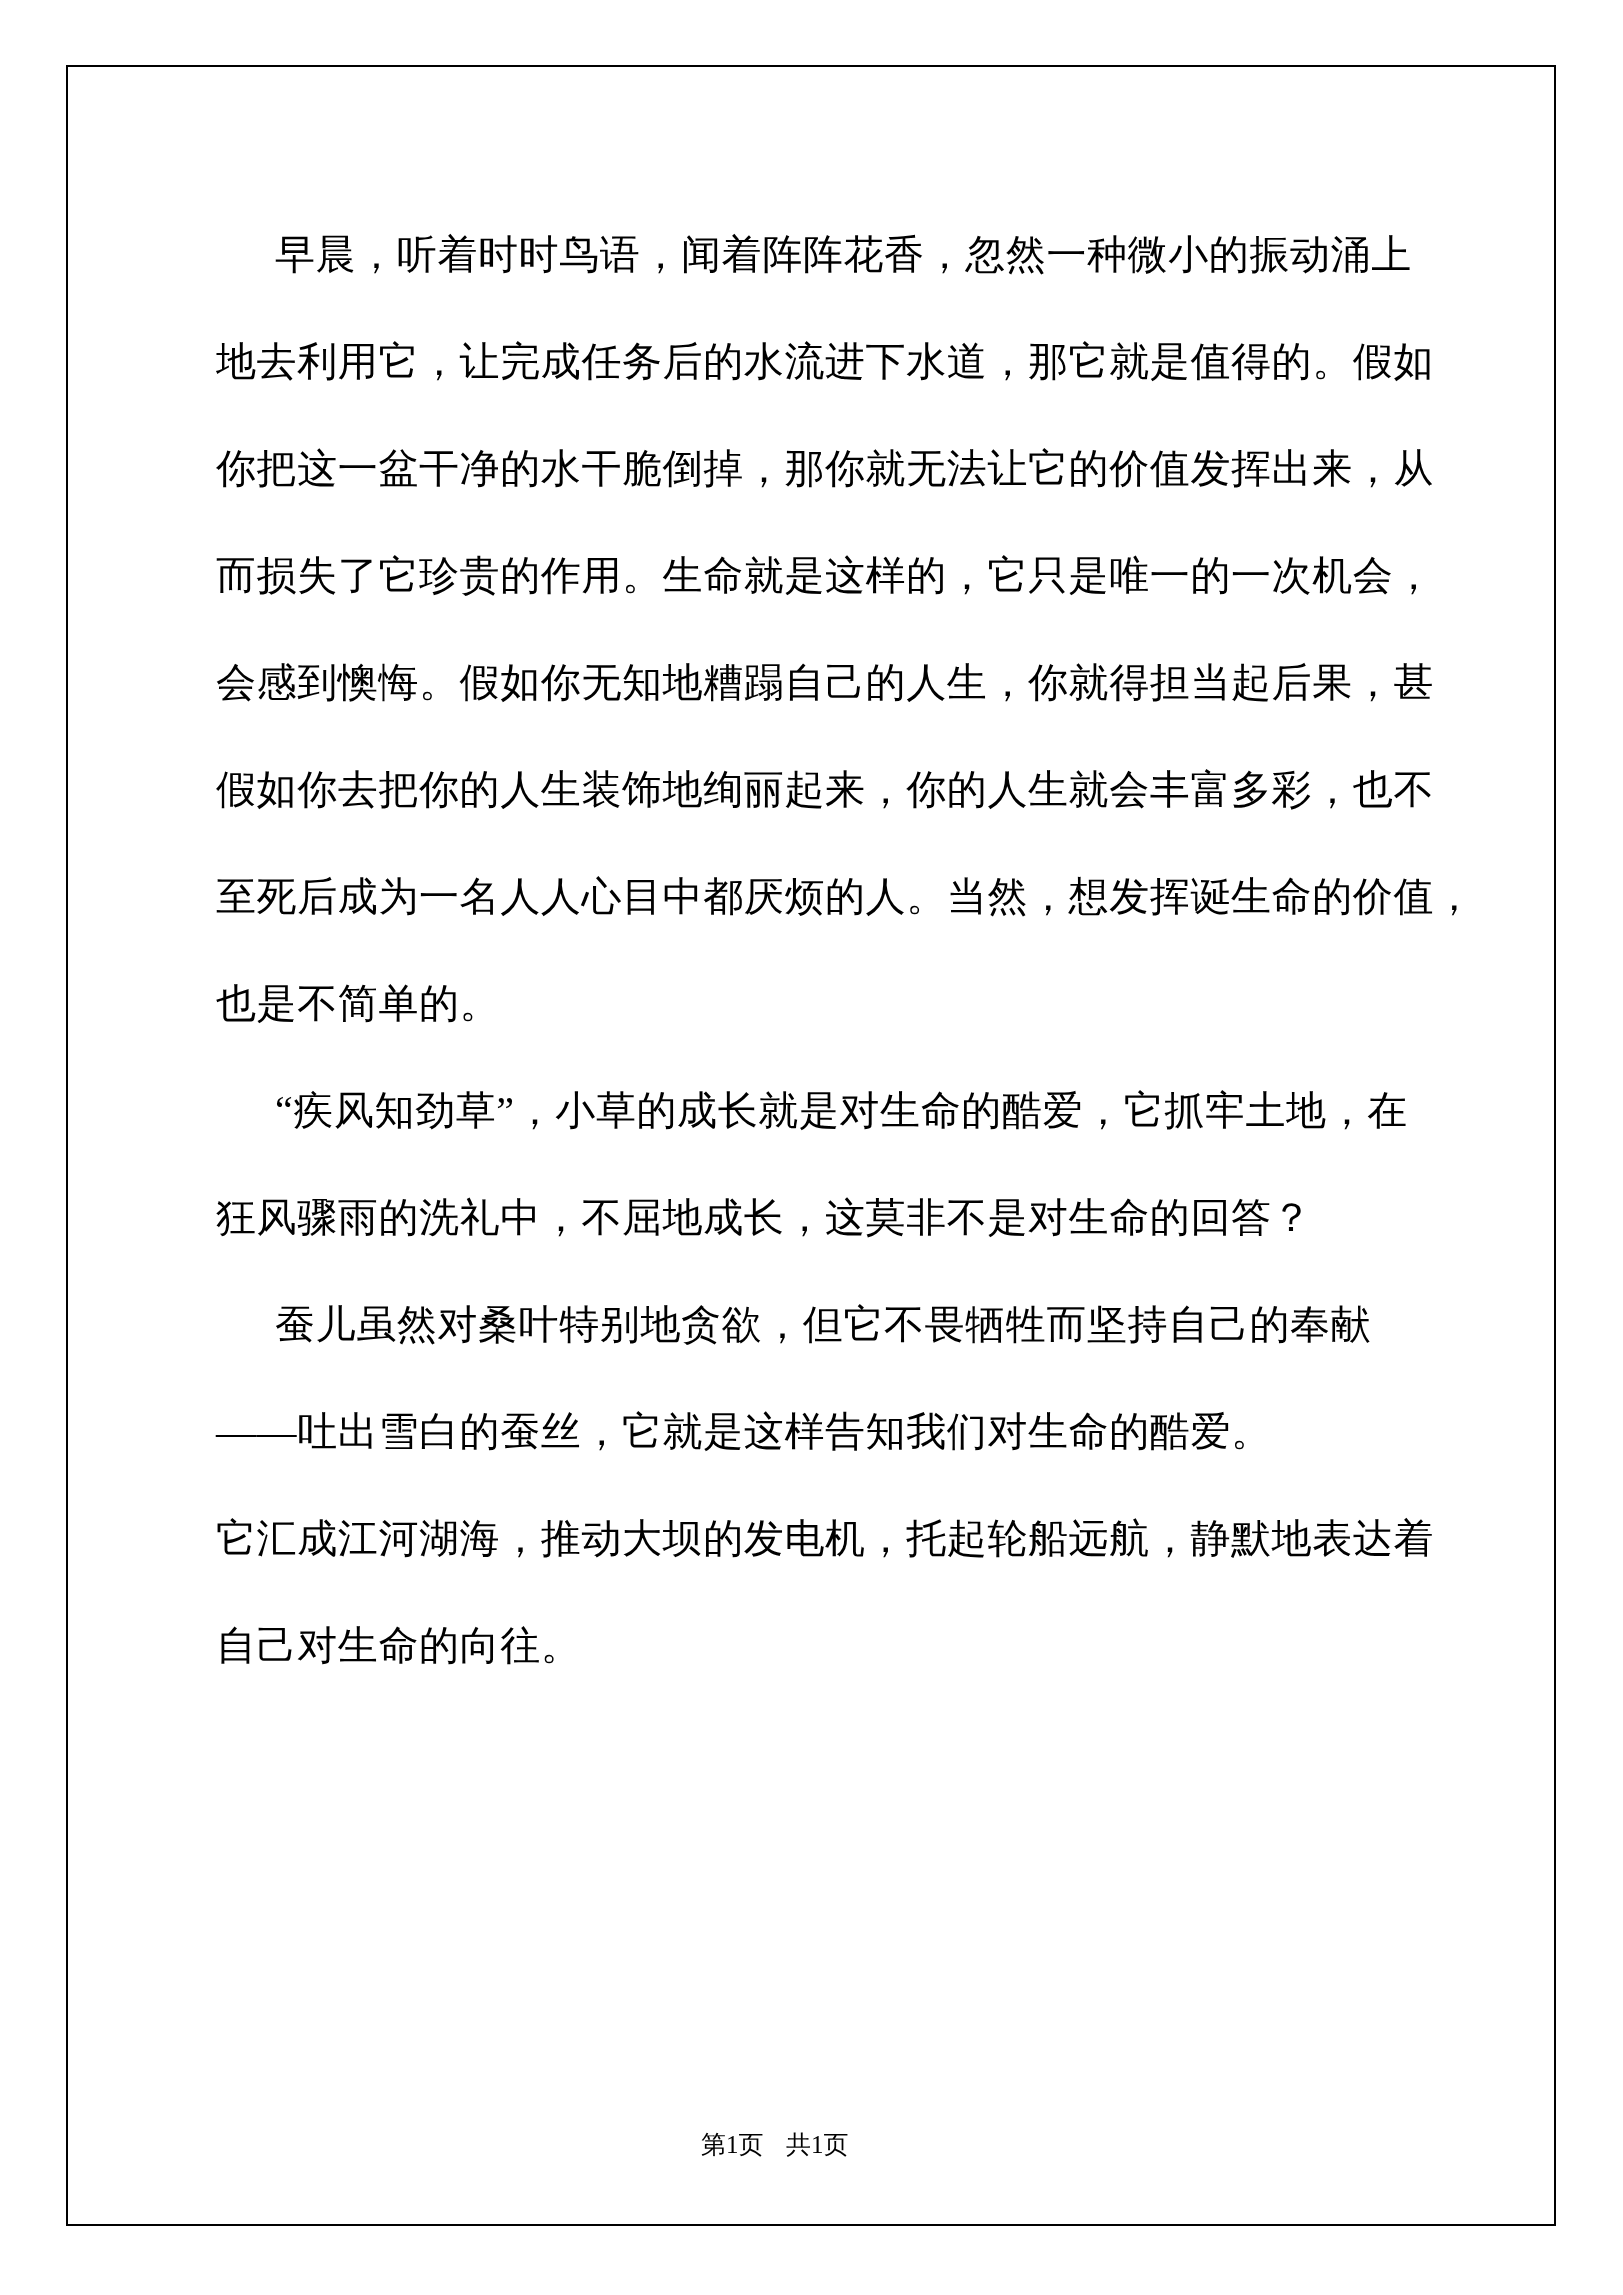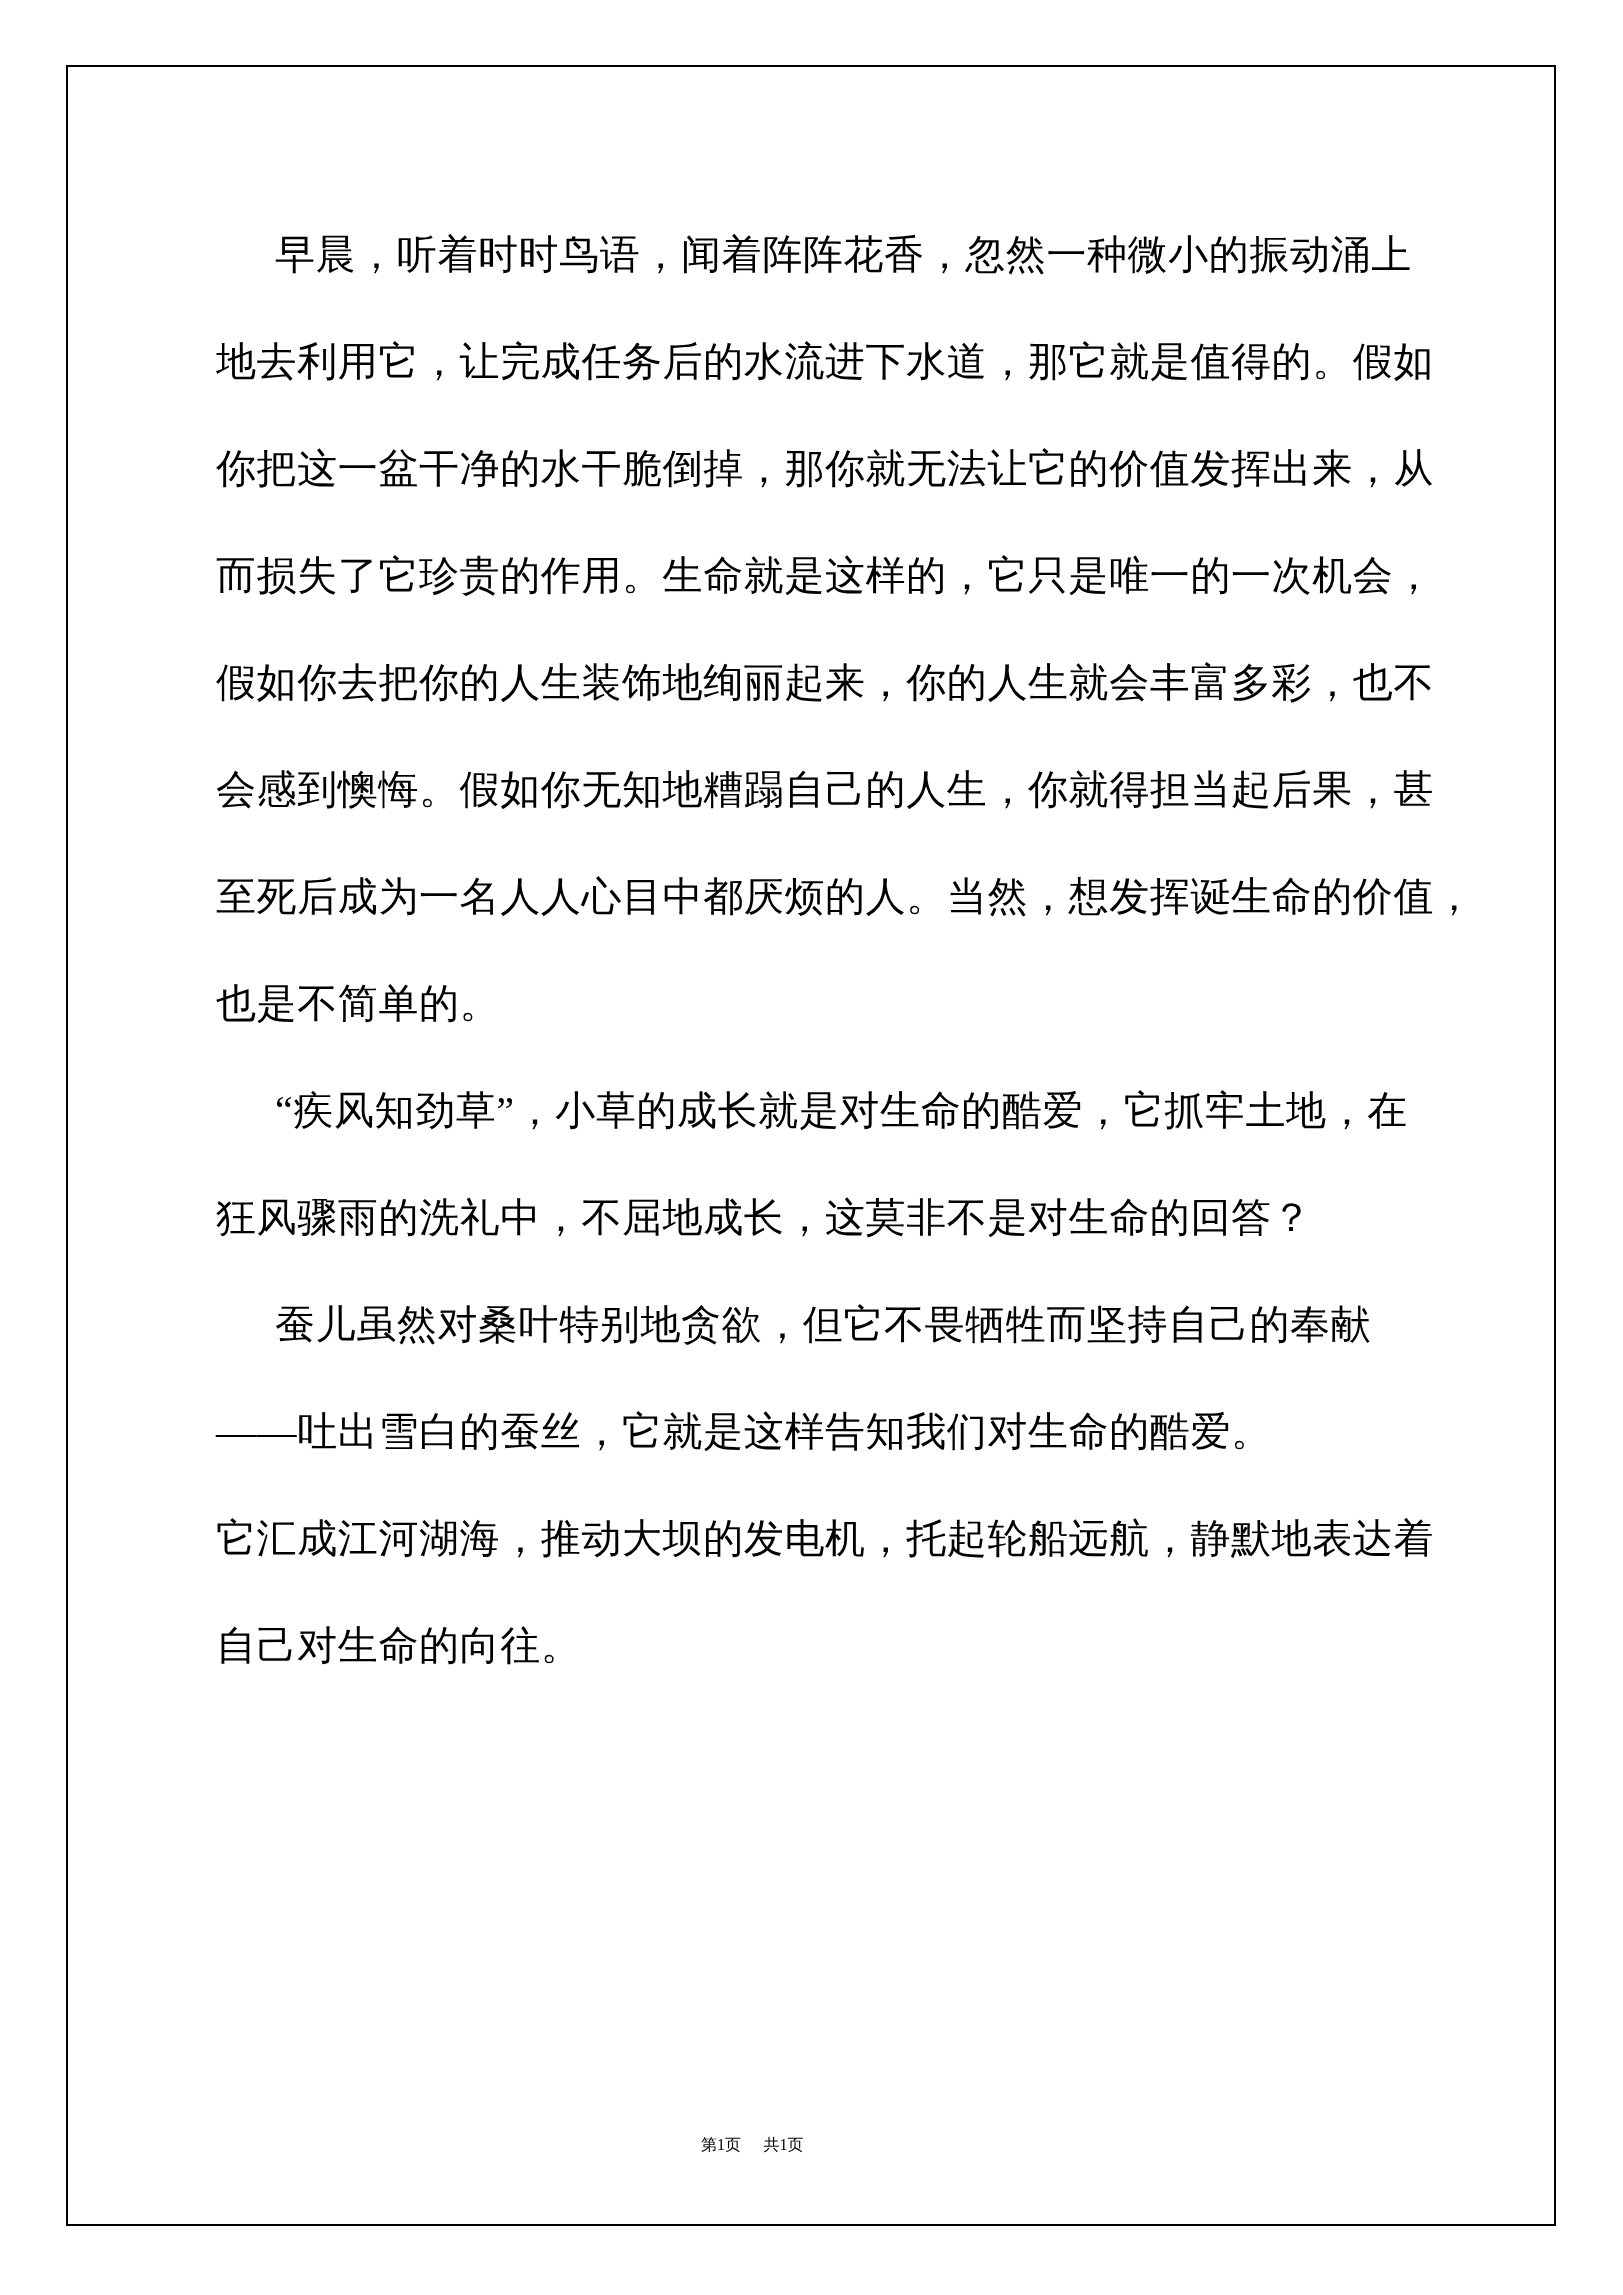--- a/index.html
+++ b/index.html
@@ -37,43 +37,43 @@
     white-space: nowrap;
     letter-spacing: 0.6px;
   }
   .line.indent {
     padding-left: 59px;
   }
   .footer {
     position: absolute;
     left: 701px;
     top: 2129px;
-    font-size: 16px;
+    font-size: 25px;
     line-height: 31px;
     font-style: normal;
     white-space: nowrap;
   }
   .footer .gap {
     display: inline-block;
     width: 22.4px;
   }
 </style>
 </head>
 <body>
 
 <div class="page">
   <div class="frame"></div>
 
   <div class="text-block" id="body-text">
       <div class="line indent">早晨，听着时时鸟语，闻着阵阵花香，忽然一种微小的振动涌上</div>
       <div class="line">地去利用它，让完成任务后的水流进下水道，那它就是值得的。假如</div>
       <div class="line">你把这一盆干净的水干脆倒掉，那你就无法让它的价值发挥出来，从</div>
       <div class="line">而损失了它珍贵的作用。生命就是这样的，它只是唯一的一次机会，</div>
+      <div class="line">会感到懊悔。假如你无知地糟蹋自己的人生，你就得担当起后果，甚</div>
       <div class="line">假如你去把你的人生装饰地绚丽起来，你的人生就会丰富多彩，也不</div>
-      <div class="line">会感到懊悔。假如你无知地糟蹋自己的人生，你就得担当起后果，甚</div>
       <div class="line">至死后成为一名人人心目中都厌烦的人。当然，想发挥诞生命的价值，</div>
       <div class="line">也是不简单的。</div>
       <div class="line indent">“疾风知劲草”，小草的成长就是对生命的酷爱，它抓牢土地，在</div>
       <div class="line">狂风骤雨的洗礼中，不屈地成长，这莫非不是对生命的回答？</div>
       <div class="line indent">蚕儿虽然对桑叶特别地贪欲，但它不畏牺牲而坚持自己的奉献</div>
       <div class="line">——吐出雪白的蚕丝，它就是这样告知我们对生命的酷爱。</div>
       <div class="line">它汇成江河湖海，推动大坝的发电机，托起轮船远航，静默地表达着</div>
       <div class="line">自己对生命的向往。</div>
     </div>
 

